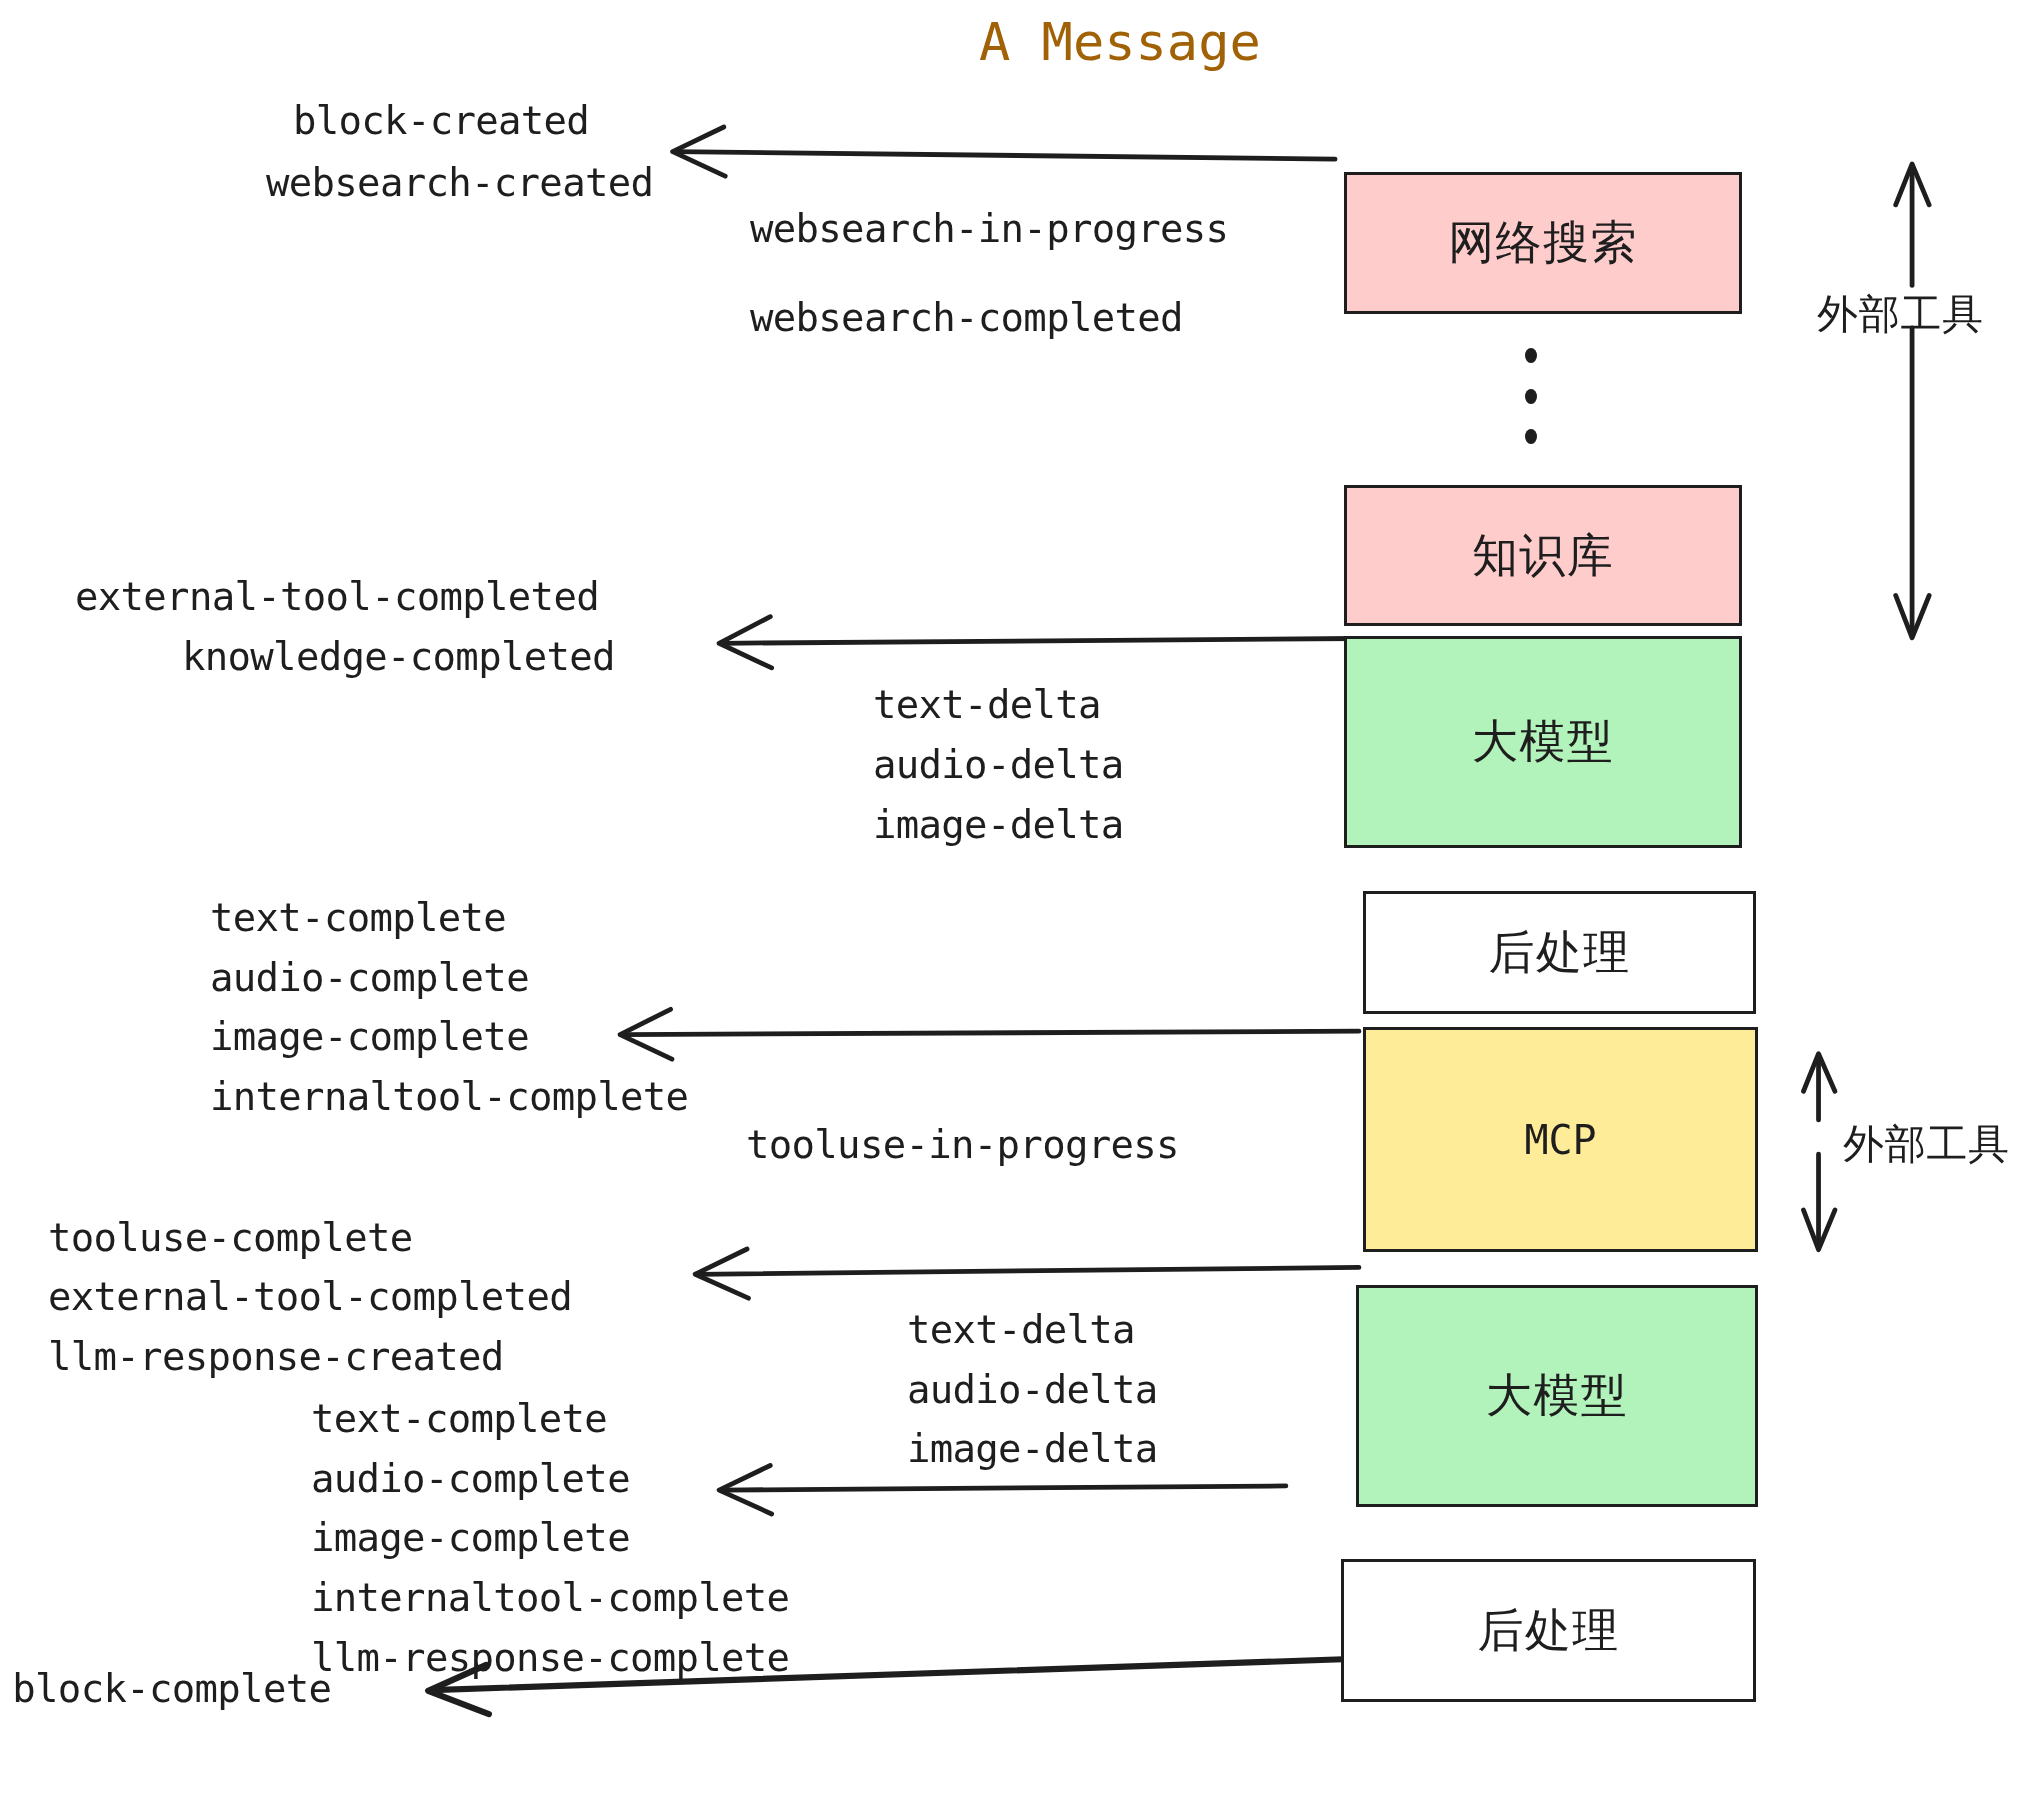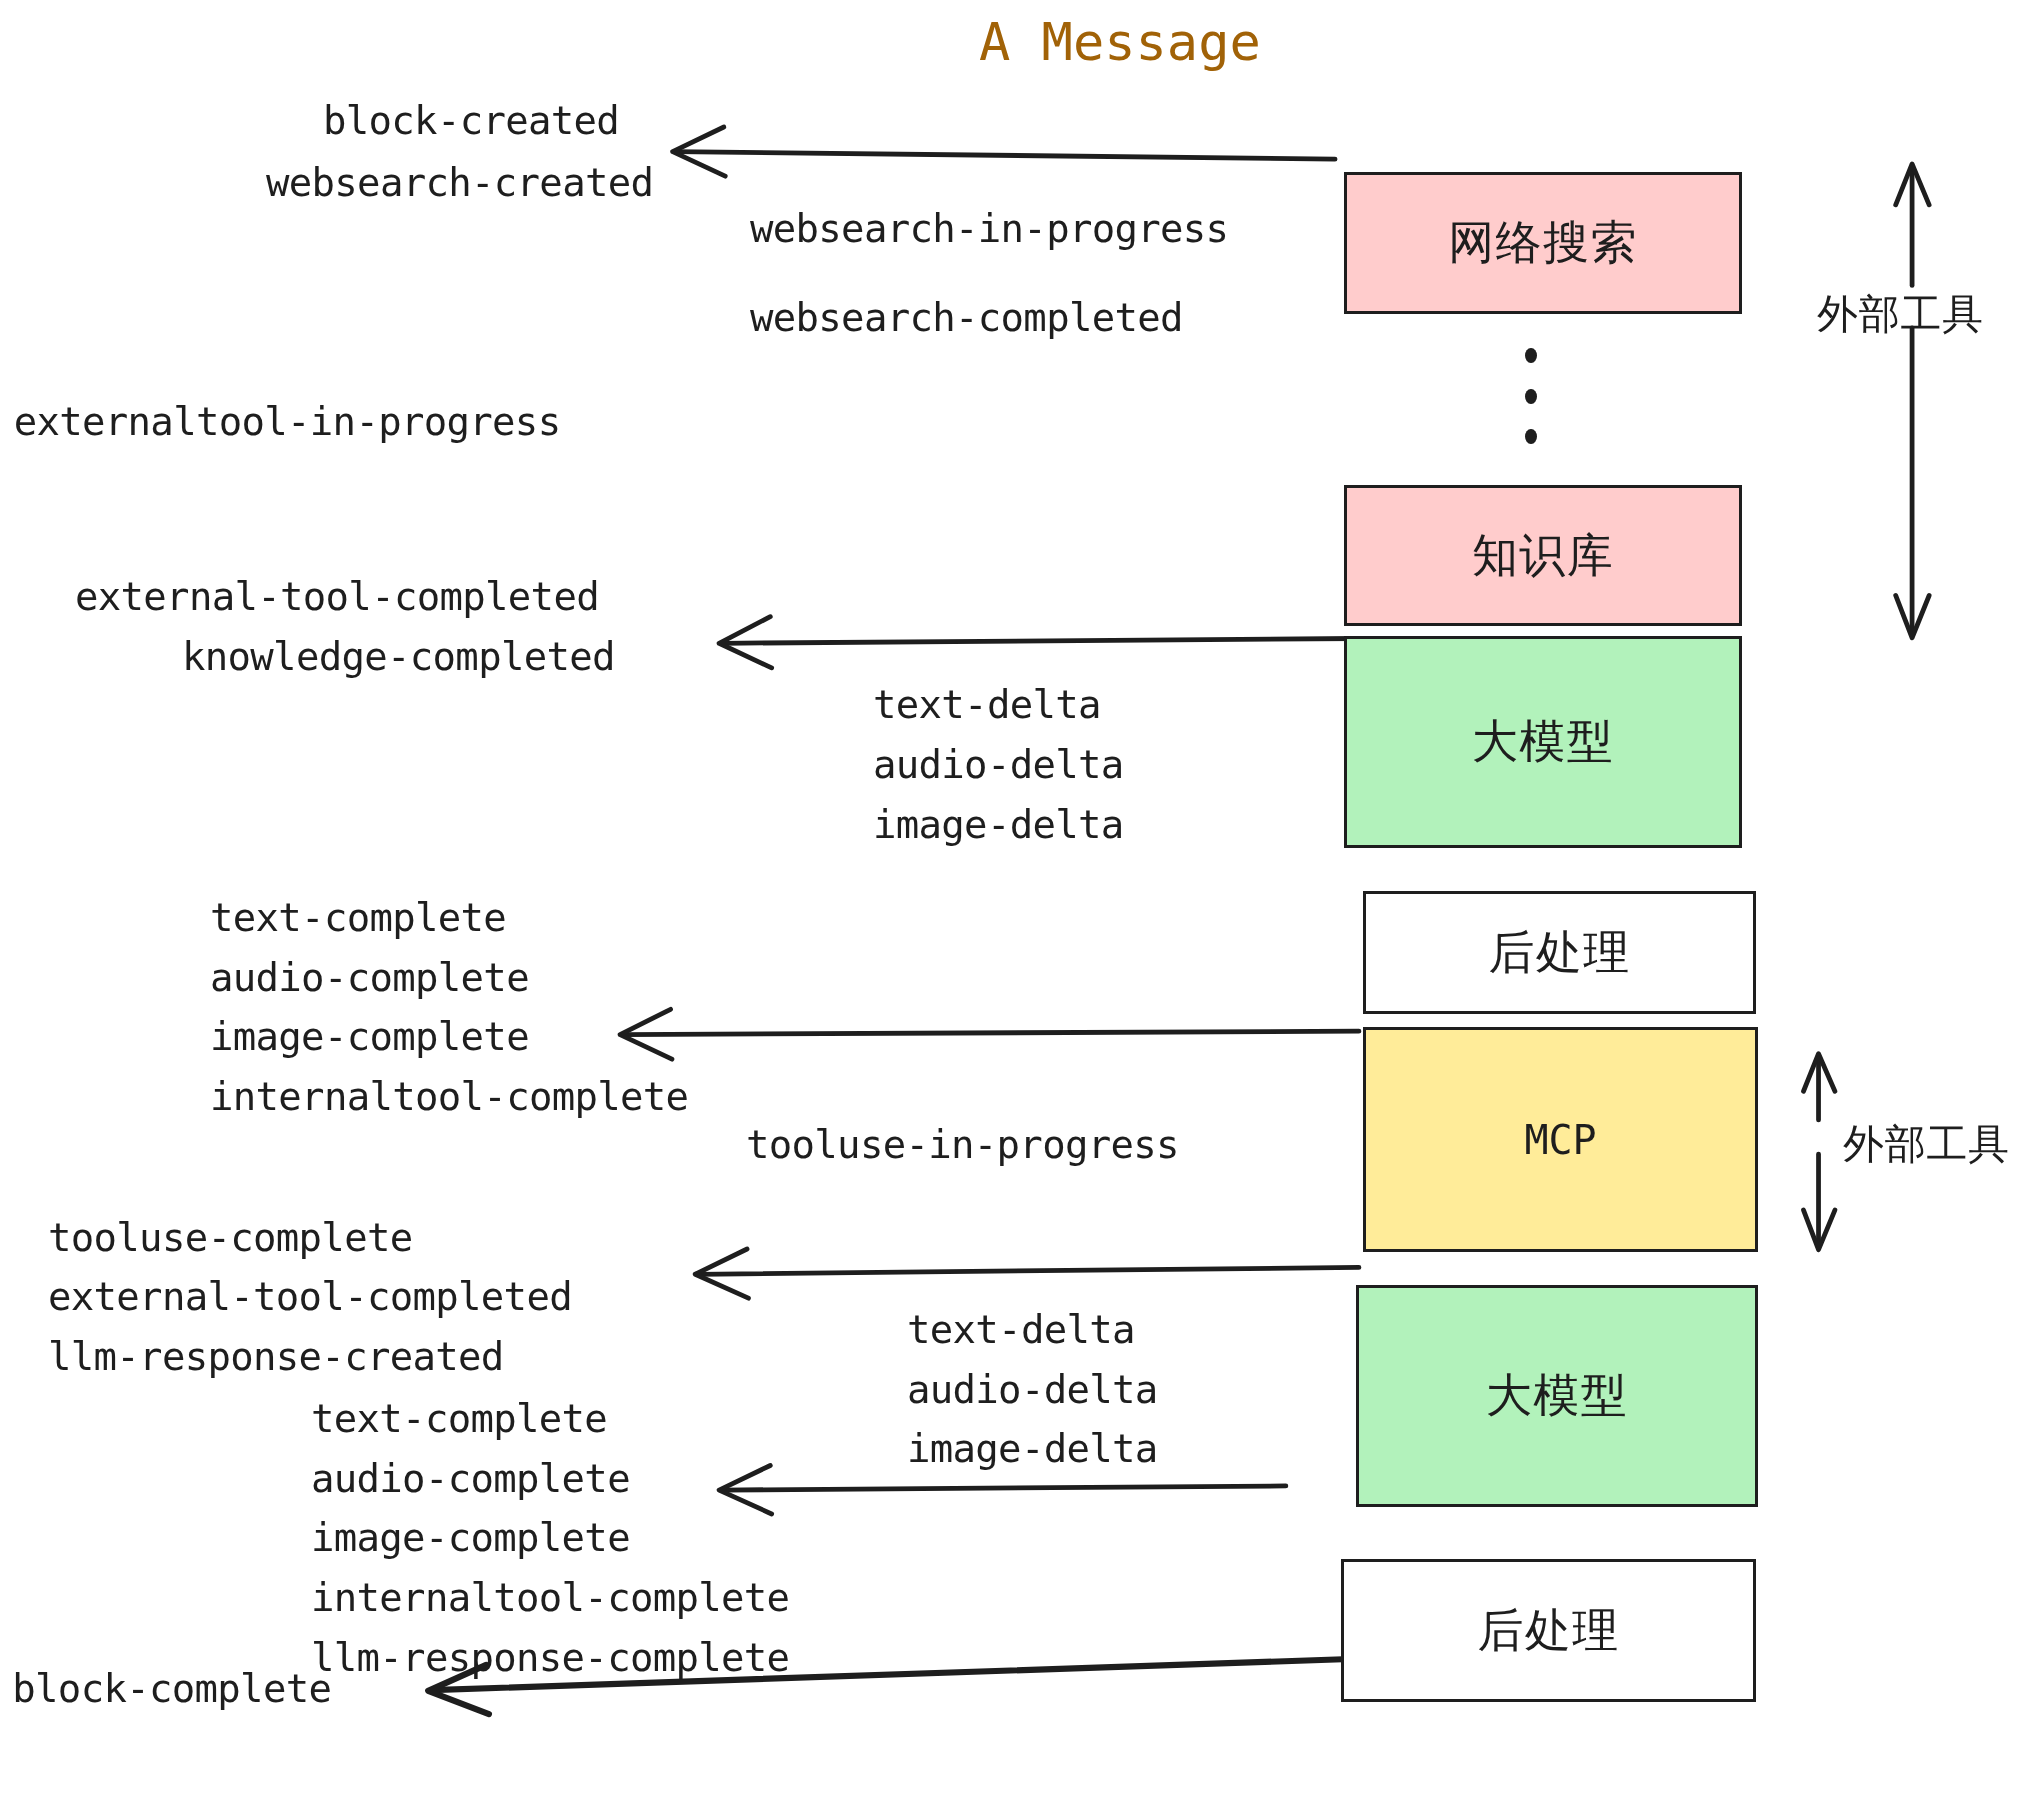--- a/index.html
+++ b/index.html
@@ -166,29 +166,28 @@
   </div>
 
   <div class="box" style="left:1341px; top:1559px; width:415px; height:143px; background:#ffffff;">
     <span>后处理</span>
   </div>
 
   <div class="sidelabel" style="left:1817px; top:287px;">外部工具</div>
 
   <div class="sidelabel" style="left:1843px; top:1117px;">外部工具</div>
 
-  <div class="lbl" style="left:323px; top:101px;">block-created</div>
+  <div class="lbl" style="left:293px; top:101px;">block-created</div>
 
   <div class="lbl" style="left:266px; top:163px;">websearch-created</div>
 
   <div class="lbl" style="left:750px; top:298px;">websearch-completed</div>
 
   <div class="lbl" style="left:750px; top:209px;">websearch-in-progress</div>
 
-  <div class="lbl" style="left:13.7px; top:402px;">externaltool-in-progress</div>
 
 
   <div class="lbl" style="left:75px; top:577px;">external-tool-completed</div>
 
   <div class="lbl" style="left:182px; top:637px;text-align:center;">knowledge-completed</div>
 
   <div class="lbl" style="left:873px; top:685px;">text-delta</div>
 
   <div class="lbl" style="left:873px; top:745px;">audio-delta</div>
 

